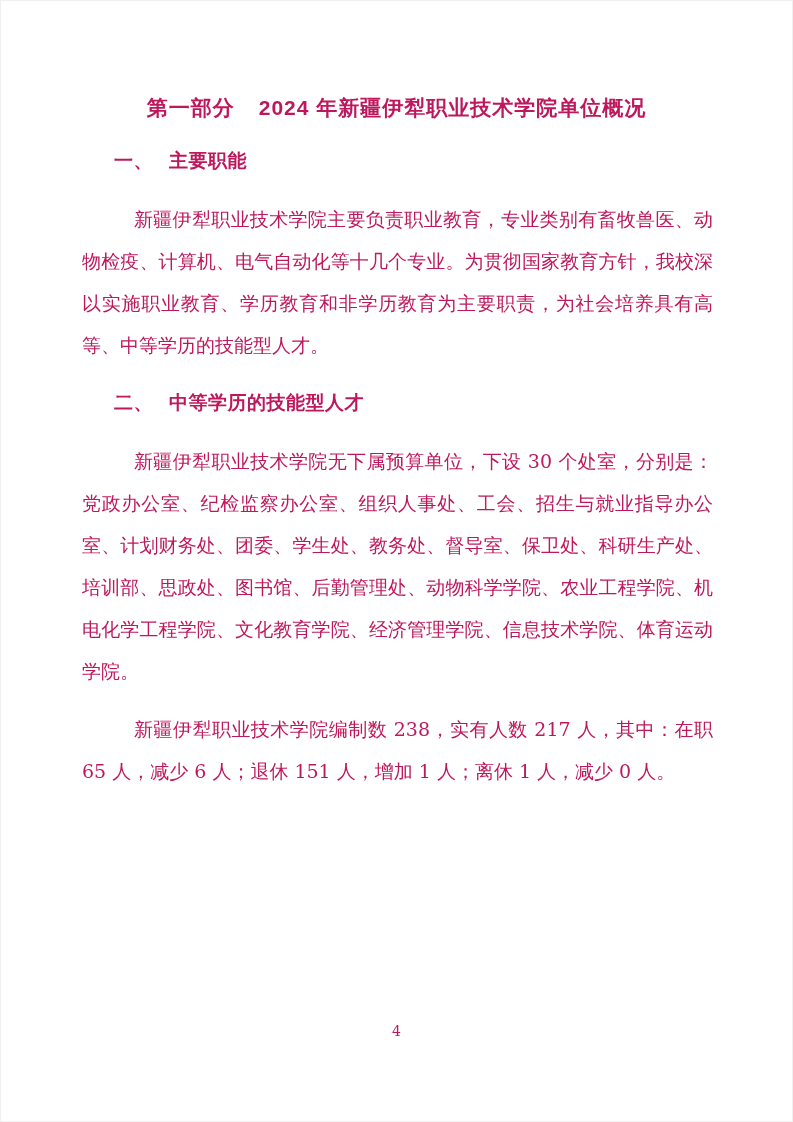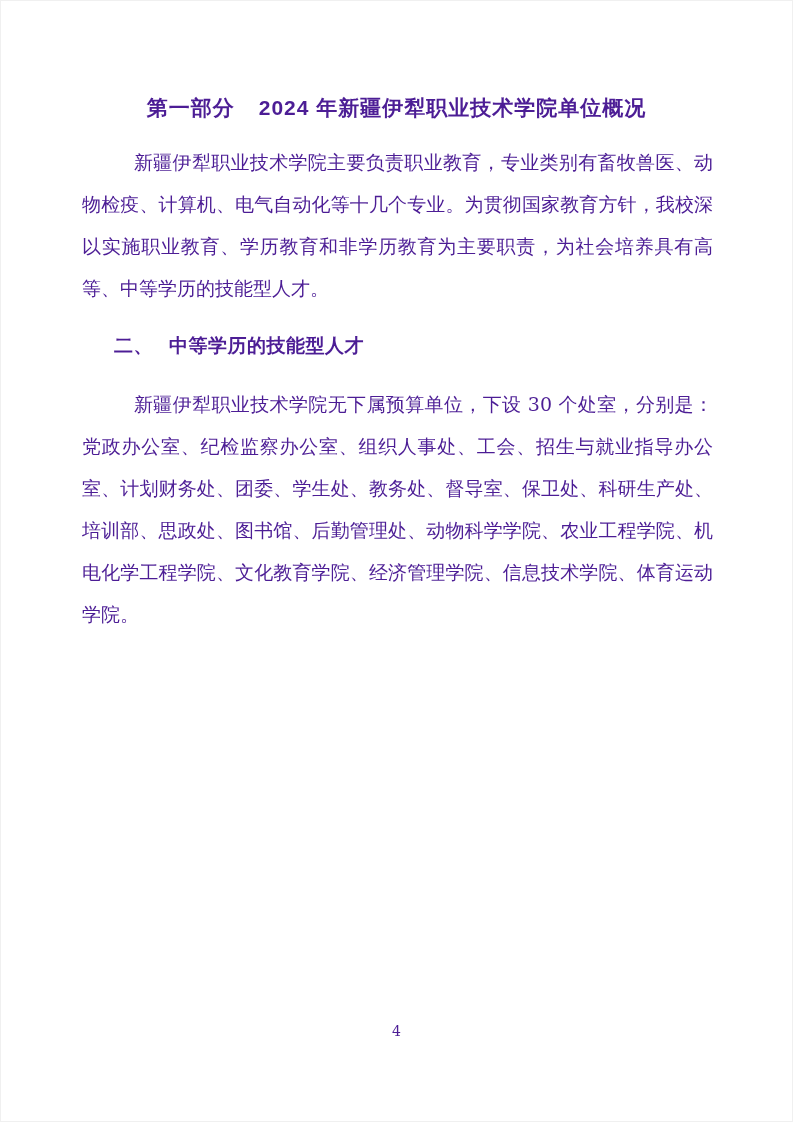--- a/index.html
+++ b/index.html
@@ -6,21 +6,21 @@
     margin: 0;
     padding: 0;
     background: #ffffff;
   }
   .page {
     position: relative;
     width: 793px;
     height: 1122px;
     margin: 0 auto;
     background: #ffffff;
-    color: #4c1d95;
+    color: #be185d;
     overflow: hidden;
     box-sizing: border-box;
     border: 1px solid #f0f0f0;
   }
   .doc-title {
     margin: 0;
     padding-top: 90px;
     text-align: center;
     font-family: "Liberation Sans", sans-serif;
     font-weight: bold;
@@ -71,25 +71,27 @@
 </style>
 </head>
 <body>
 
 <div class="page">
 
   <h1 class="doc-title"><span class="title-part1">第一部分</span><span class="title-part2">2024 年新疆伊犁职业技术学院单位概况</span></h1>
 
   <div class="doc-body">
 
+    <h2 class="section-heading"><span class="heading-marker">一、</span><span>主要职能</span></h2>
 
     <p class="para">新疆伊犁职业技术学院主要负责职业教育，专业类别有畜牧兽医、动物检疫、计算机、电气自动化等十几个专业。为贯彻国家教育方针，我校深以实施职业教育、学历教育和非学历教育为主要职责，为社会培养具有高等、中等学历的技能型人才。</p>
 
     <h2 class="section-heading"><span class="heading-marker">二、</span><span>中等学历的技能型人才</span></h2>
 
     <p class="para">新疆伊犁职业技术学院无下属预算单位，下设 30 个处室，分别是：党政办公室、纪检监察办公室、组织人事处、工会、招生与就业指导办公室、计划财务处、团委、学生处、教务处、督导室、保卫处、科研生产处、培训部、思政处、图书馆、后勤管理处、动物科学学院、农业工程学院、机电化学工程学院、文化教育学院、经济管理学院、信息技术学院、体育运动学院。</p>
 
+    <p class="para">新疆伊犁职业技术学院编制数 238，实有人数 217 人，其中：在职 65 人，减少 6 人；退休 151 人，增加 1 人；离休 1 人，减少 0 人。</p>
 
   </div>
 
   <div class="page-number">4</div>
 
 </div>
 
 </body></html>

